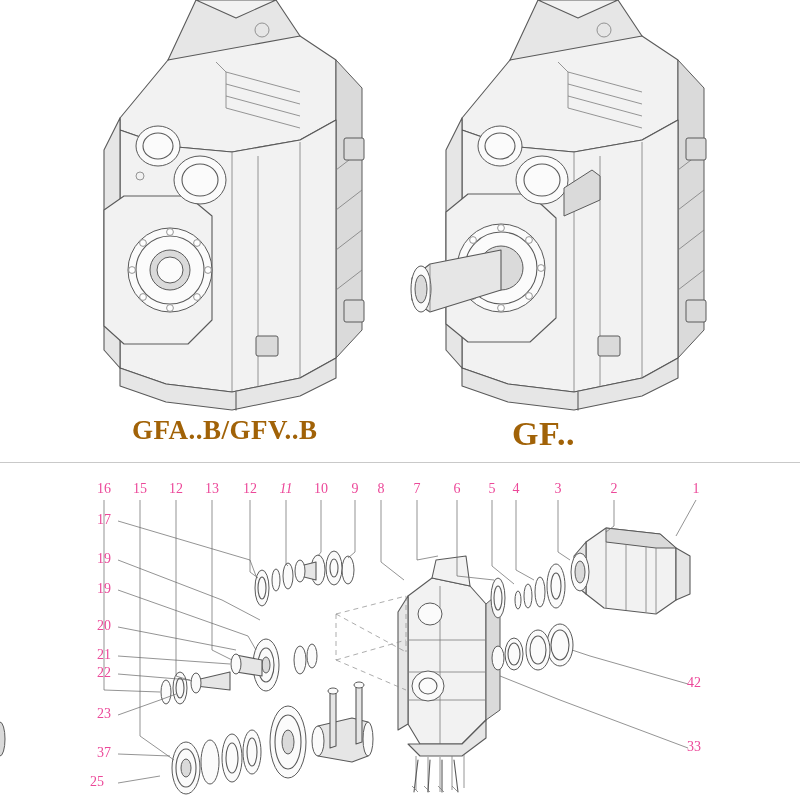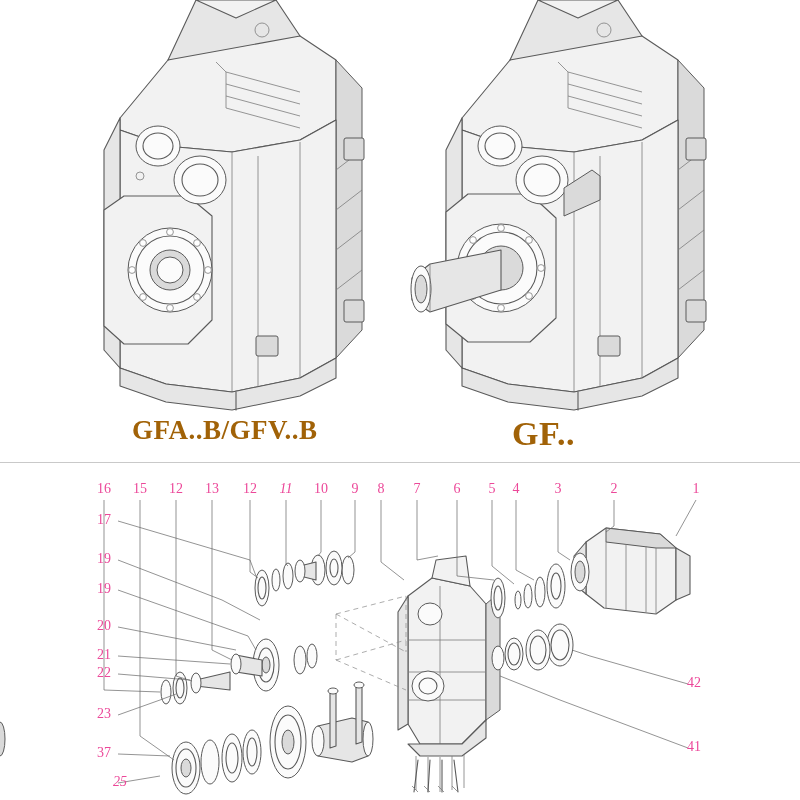--- a/index.html
+++ b/index.html
@@ -400,18 +400,18 @@
       <div class="callout-num" style="left: 605px; top: 481px; width: 18px;">2</div>
       <div class="callout-num" style="left: 687px; top: 481px; width: 18px;">1</div>
       <div class="callout-num" style="left: 95px; top: 512px; width: 18px;">17</div>
       <div class="callout-num" style="left: 95px; top: 551px; width: 18px;">19</div>
       <div class="callout-num" style="left: 95px; top: 581px; width: 18px;">19</div>
       <div class="callout-num" style="left: 95px; top: 618px; width: 18px;">20</div>
       <div class="callout-num" style="left: 95px; top: 647px; width: 18px;">21</div>
       <div class="callout-num" style="left: 95px; top: 665px; width: 18px;">22</div>
       <div class="callout-num" style="left: 95px; top: 706px; width: 18px;">23</div>
       <div class="callout-num" style="left: 95px; top: 745px; width: 18px;">37</div>
-      <div class="callout-num" style="left: 111px; top: 774px; width: 18px; font-style: italic;">25</div>
+      <div class="callout-num" style="left: 88px; top: 774px; width: 18px;">25</div>
       <div class="callout-num" style="left: 685px; top: 675px; width: 18px;">42</div>
-      <div class="callout-num" style="left: 685px; top: 739px; width: 18px;">41</div>
+      <div class="callout-num" style="left: 685px; top: 739px; width: 18px;">33</div>
     </div>
 
 </div>
 
 </body></html>

